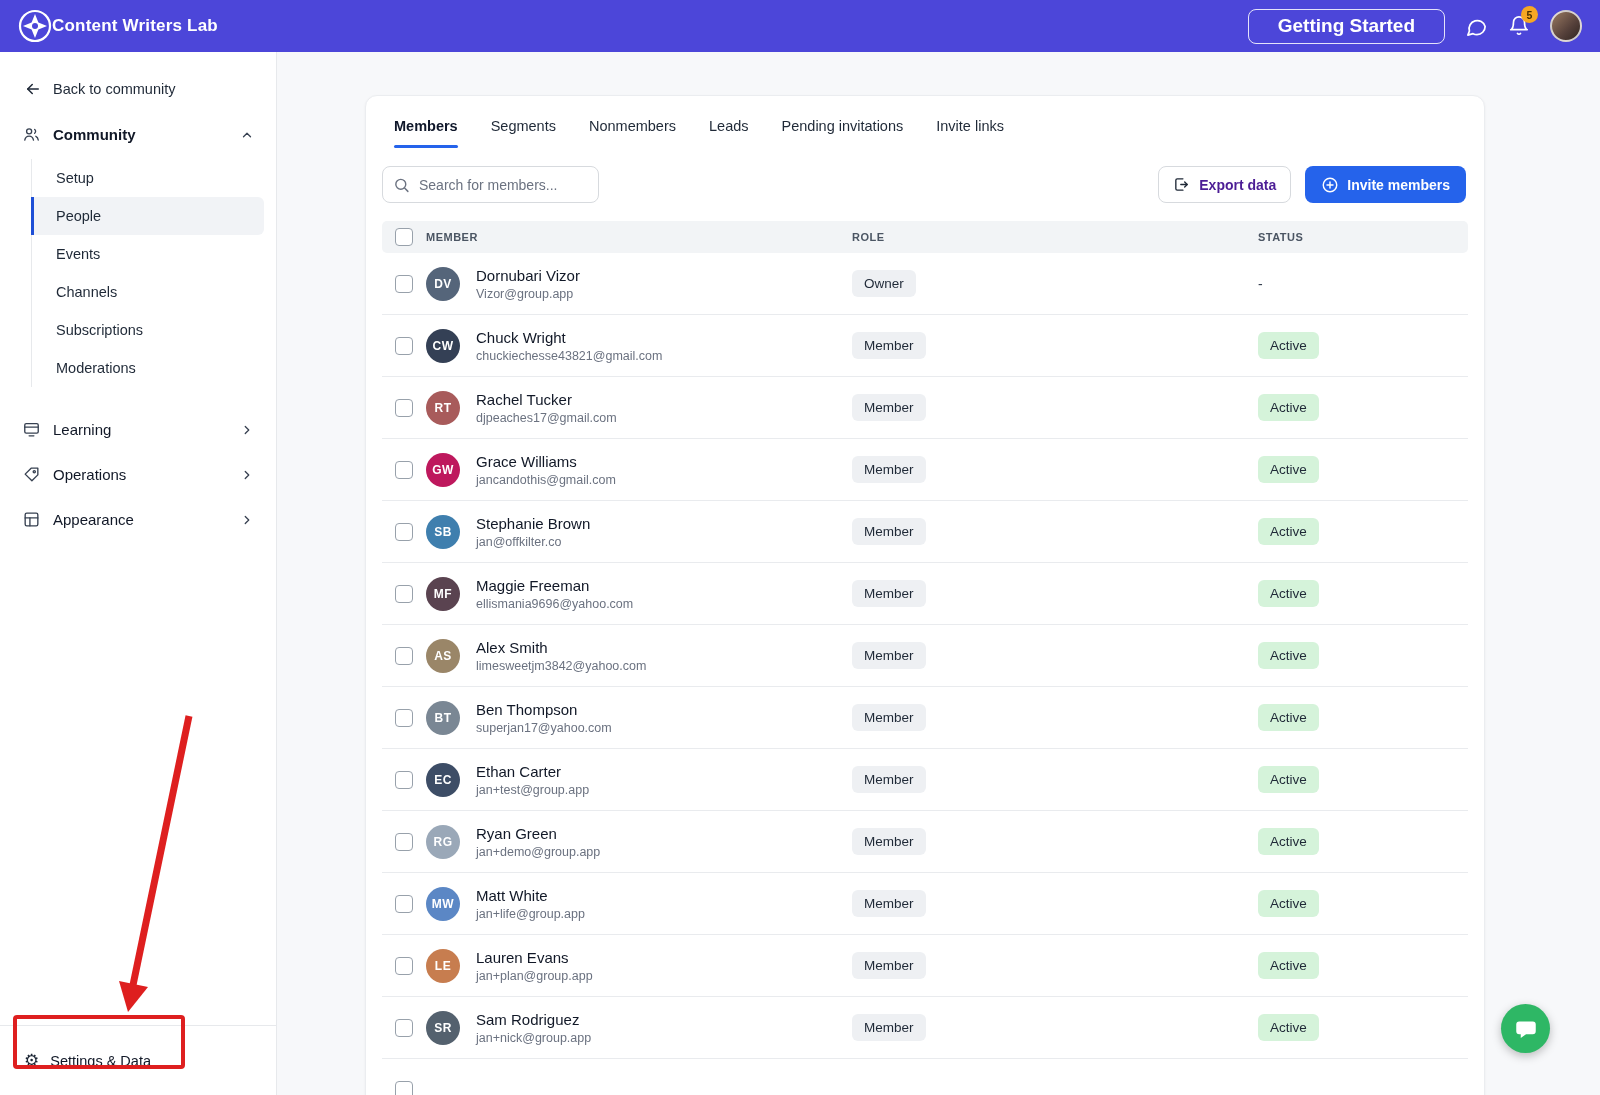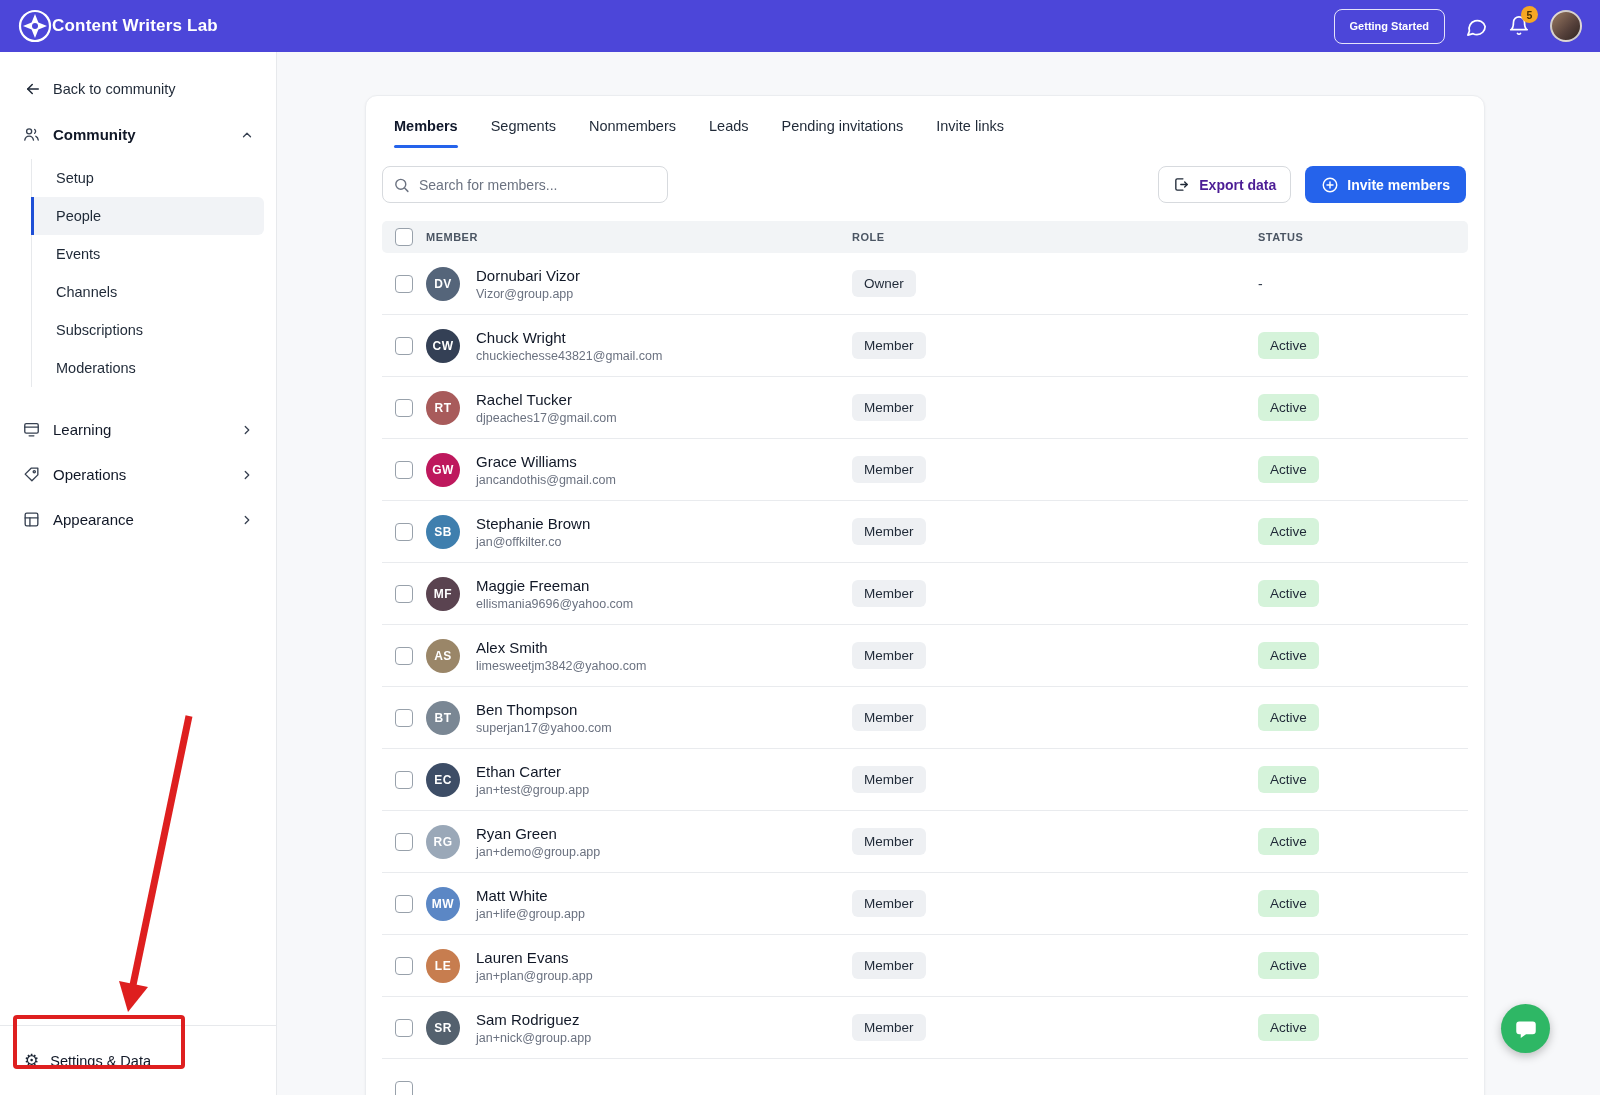--- a/index.html
+++ b/index.html
@@ -12,21 +12,21 @@
   
   .topbar {
     position:absolute; top:0; left:0; right:0; height:52px; background:#4c46d9;
     display:flex; align-items:center; justify-content:space-between; padding:0 18px; z-index:10;
   }
   .brand { display:flex; align-items:center; gap:0; }
   .brand-name { color:#fff; font-size:17px; font-weight:700; letter-spacing:.2px; }
   .topbar-right { display:flex; align-items:center; gap:20px; }
   .btn-getting {
     background:transparent; border:1.5px solid rgba(255,255,255,.85); color:#fff;
-    border-radius:8px; height:35px; padding:0 15px; font-size:11px; font-weight:600;
+    border-radius:8px; height:35px; padding:0 29px; font-size:19px; font-weight:600;
     font-family:inherit; cursor:pointer;
   }
   .icon-btn { position:relative; display:flex; align-items:center; cursor:pointer; }
   .notif-badge {
     position:absolute; top:-9px; right:-8px; min-width:17px; height:17px; padding:0 4px;
     background:#f6a723; border-radius:9px; color:#4a3000; font-size:10.5px; font-weight:700;
     display:flex; align-items:center; justify-content:center;
   }
   .avatar-top {
     width:32px; height:32px; border-radius:50%;
@@ -64,21 +64,21 @@
   }
   .tabs { display:flex; gap:33px; padding:22px 28px 0 28px; }
   .tab { background:none; border:none; padding:0 0 14px 0; font-size:14.5px; color:#1f2937;
     font-family:inherit; cursor:pointer; position:relative; }
   .tab.active { font-weight:700; color:#0f172a; }
   .tab.active::after { content:""; position:absolute; left:0; right:0; bottom:0; height:3px;
     background:#2563eb; border-radius:2px; }
 
   .toolbar { display:flex; justify-content:space-between; align-items:center; padding:18px 18px 16px 16px; }
   .search { position:relative; }
-  .search input { width:286px; height:37px; border:1px solid #d7dade; border-radius:8px;
+  .search input { width:217px; height:37px; border:1px solid #d7dade; border-radius:8px;
     padding:0 12px 0 36px; font-size:14px; color:#111827; outline:none; font-family:inherit; }
   .search input::placeholder { color:#6b7280; }
   .search .mag { position:absolute; left:11px; top:50%; transform:translateY(-50%); display:flex; }
   .toolbar-right { display:flex; gap:14px; }
   .btn-export { display:flex; align-items:center; gap:9px; background:#fff; border:1px solid #d7dade;
     border-radius:8px; height:37px; padding:0 14px; font-size:14px; font-weight:600; color:#4c1d95;
     font-family:inherit; cursor:pointer; }
   .btn-invite { display:flex; align-items:center; gap:8px; background:#2563eb; border:none;
     border-radius:8px; height:37px; padding:0 16px; font-size:14px; font-weight:600; color:#fff;
     font-family:inherit; cursor:pointer; }

